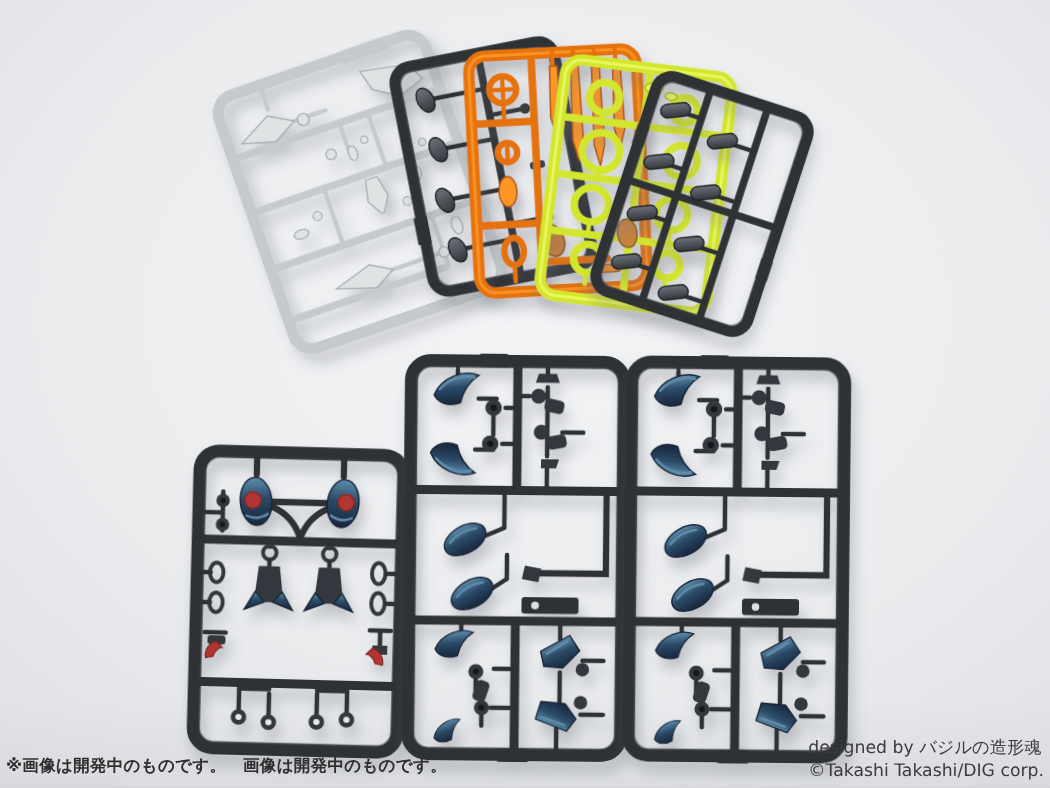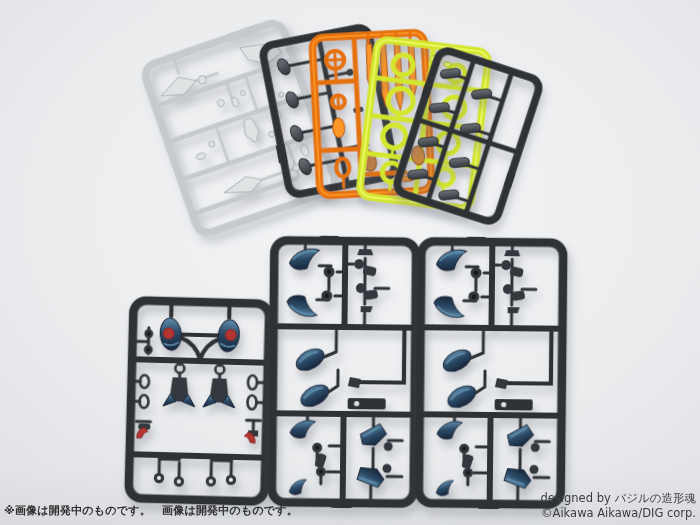--- a/index.html
+++ b/index.html
@@ -8,21 +8,21 @@
     font-family:"DejaVu Sans","Liberation Sans",sans-serif;
     background:var(--bg,#eaecee);
   }
   .stage svg{display:block}
   .disclaimer{
     position:absolute;left:4px;top:503px;
     font-size:11px;font-weight:bold;color:var(--text-dark,#2e2e2e);
     letter-spacing:.2px;white-space:nowrap;
   }
   .credits{
-    position:absolute;right:4px;top:491px;text-align:right;
+    position:absolute;right:4px;top:491px;
     font-size:11.5px;line-height:14.5px;color:var(--text-credit,#3c3c3c);
     white-space:nowrap;
   }
   
   .frame{fill:none;stroke-width:7.5}
   .frame9{fill:none;stroke-width:8.5}
   .inner-hi{fill:none;stroke:#4a4f55;stroke-width:1.2;opacity:.55}
   .bar{fill:none;stroke-width:5;stroke-linecap:round}
   .bar6{fill:none;stroke-width:6;stroke-linecap:round}
   .bar2{fill:none;stroke-width:4.2;stroke-linecap:round}
@@ -333,16 +333,16 @@
       <circle class="p-dk" cx="44" cy="96" r="4.5"></circle>
     </g>
   </g>
 
   <use href="#unitB" x="147" y="1"></use>
 </svg>
 
 <div class="disclaimer">※画像は開発中のものです。　画像は開発中のものです。</div>
 <div class="credits">
   <div>designed by バジルの造形魂</div>
-  <div>©Aikawa Aikawa/DIG corp.</div>
+  <div>©Takashi Takashi/DIG corp.</div>
 </div>
 
 </div>
 
 </body></html>

